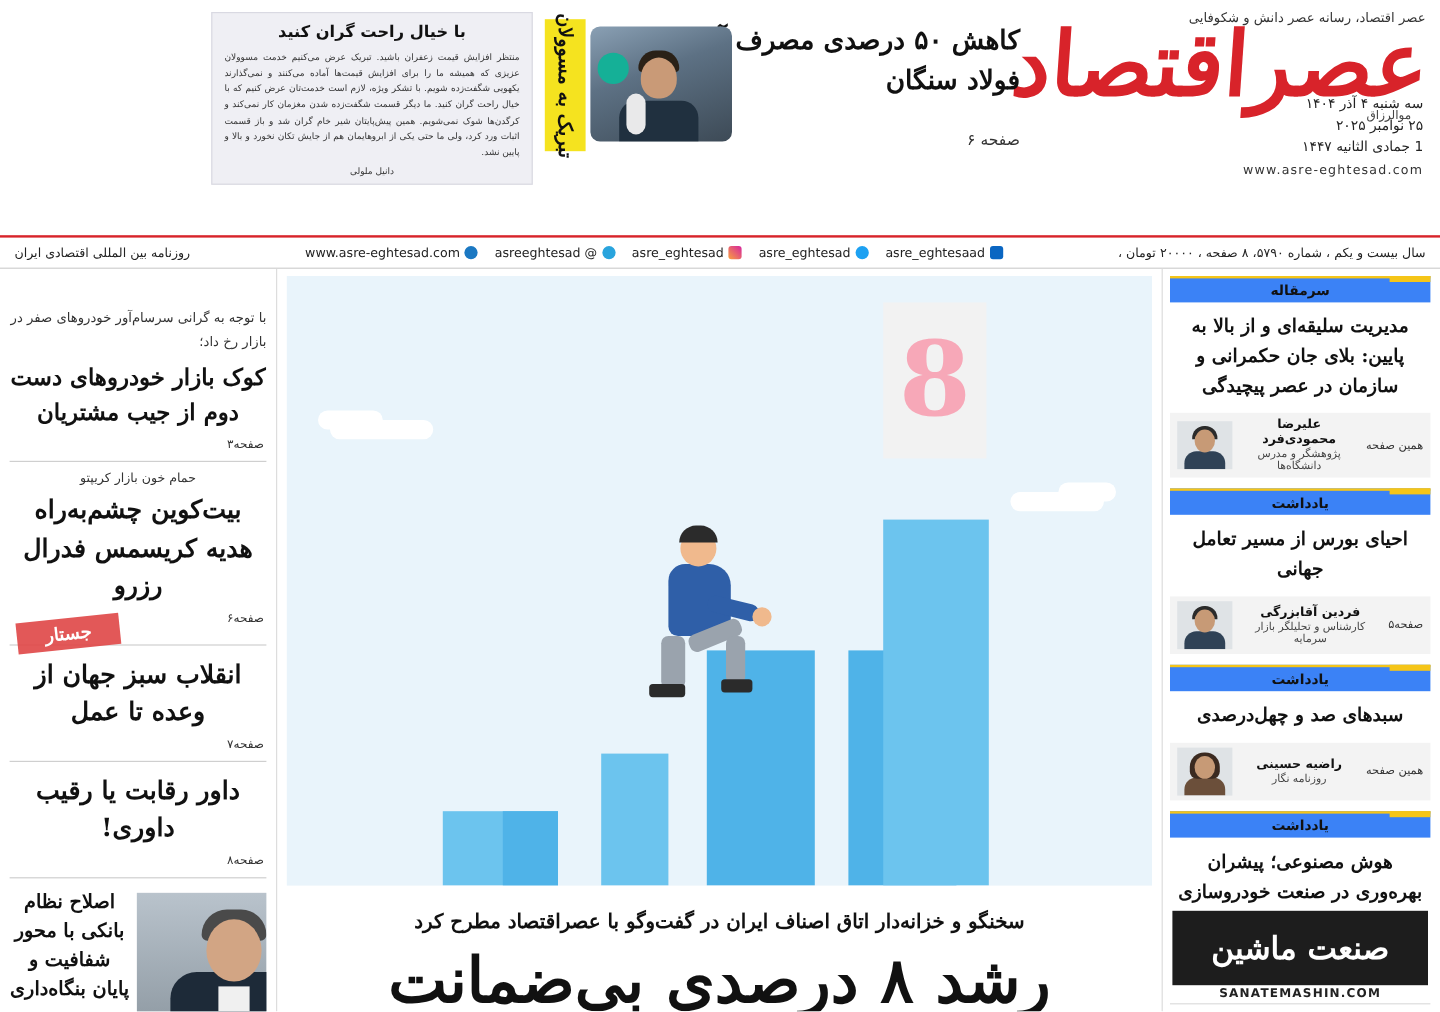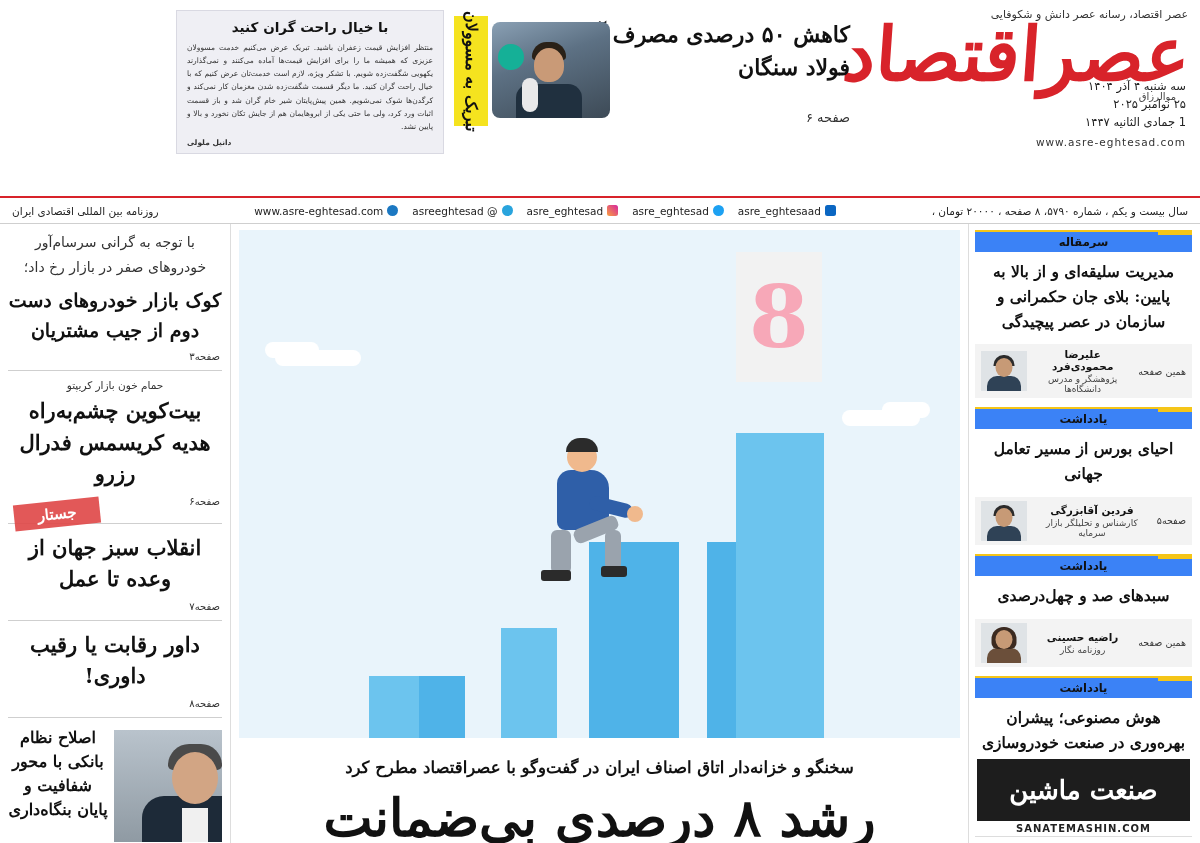--- a/index.html
+++ b/index.html
@@ -159,22 +159,22 @@
     margin: 0;
     font-size: 7.5px;
     line-height: 1.75;
     color: #333;
     text-align: justify;
   }
   .mh-note .sig {
     margin-top: 5px;
     font-size: 7.5px;
     color: #333;
-    text-align: left;
-    font-weight: bold;
+    text-align: center;
+    font-weight: normal;
   }
 
   
   .infobar {
     height: 26px;
     border-bottom: 1px solid #cfcfcf;
     display: flex;
     align-items: center;
     justify-content: space-between;
     padding: 0 12px;
@@ -356,25 +356,26 @@
     margin-top: 10px; padding-right: 4px;
     text-align: left;
   }
 
   
   .col-left {
     width: 230px;
     padding: 6px 8px 0 8px;
   }
   .lead-note {
-    font-size: 14px;
+    font-size: 11px;
     color: #333;
-    text-align: center;
+    text-align: right;
     line-height: 1.8;
     margin-bottom: 6px;
+    margin-top: 25px;
   }
   .lead-title {
     font-family: "DejaVu Serif","Liberation Serif",serif;
     font-weight: bold;
     font-size: 19px;
     line-height: 1.55;
     text-align: center;
     color: #111;
   }
   .pg-right { font-size: 10px; color: #333; text-align: right; margin: 6px 2px 0; }

